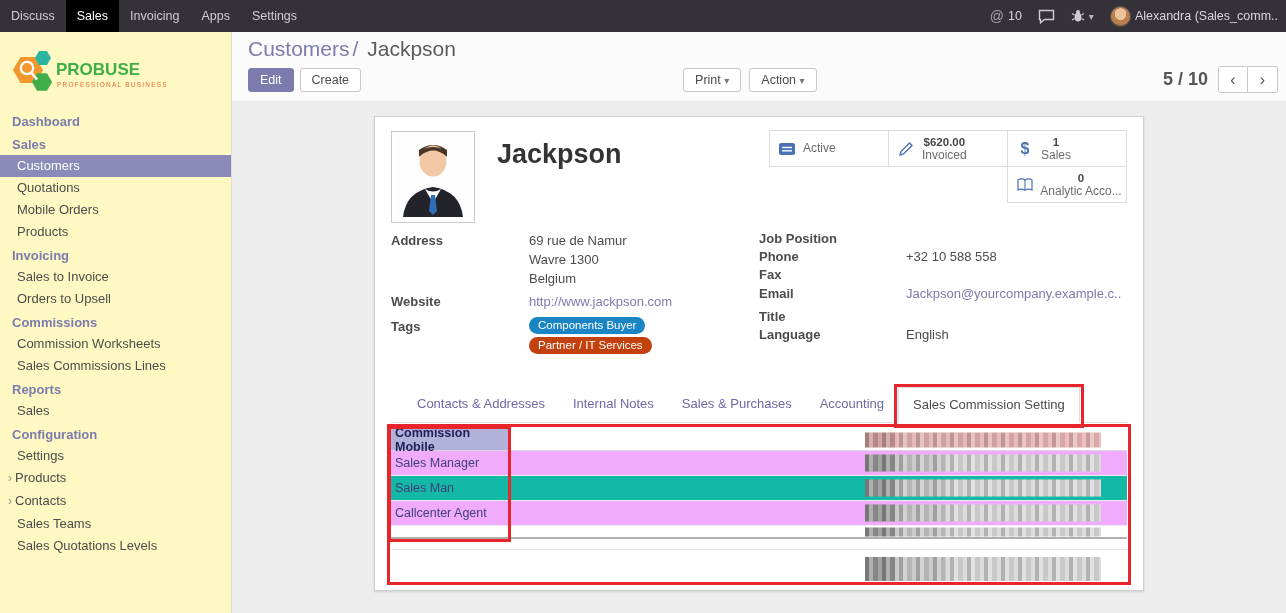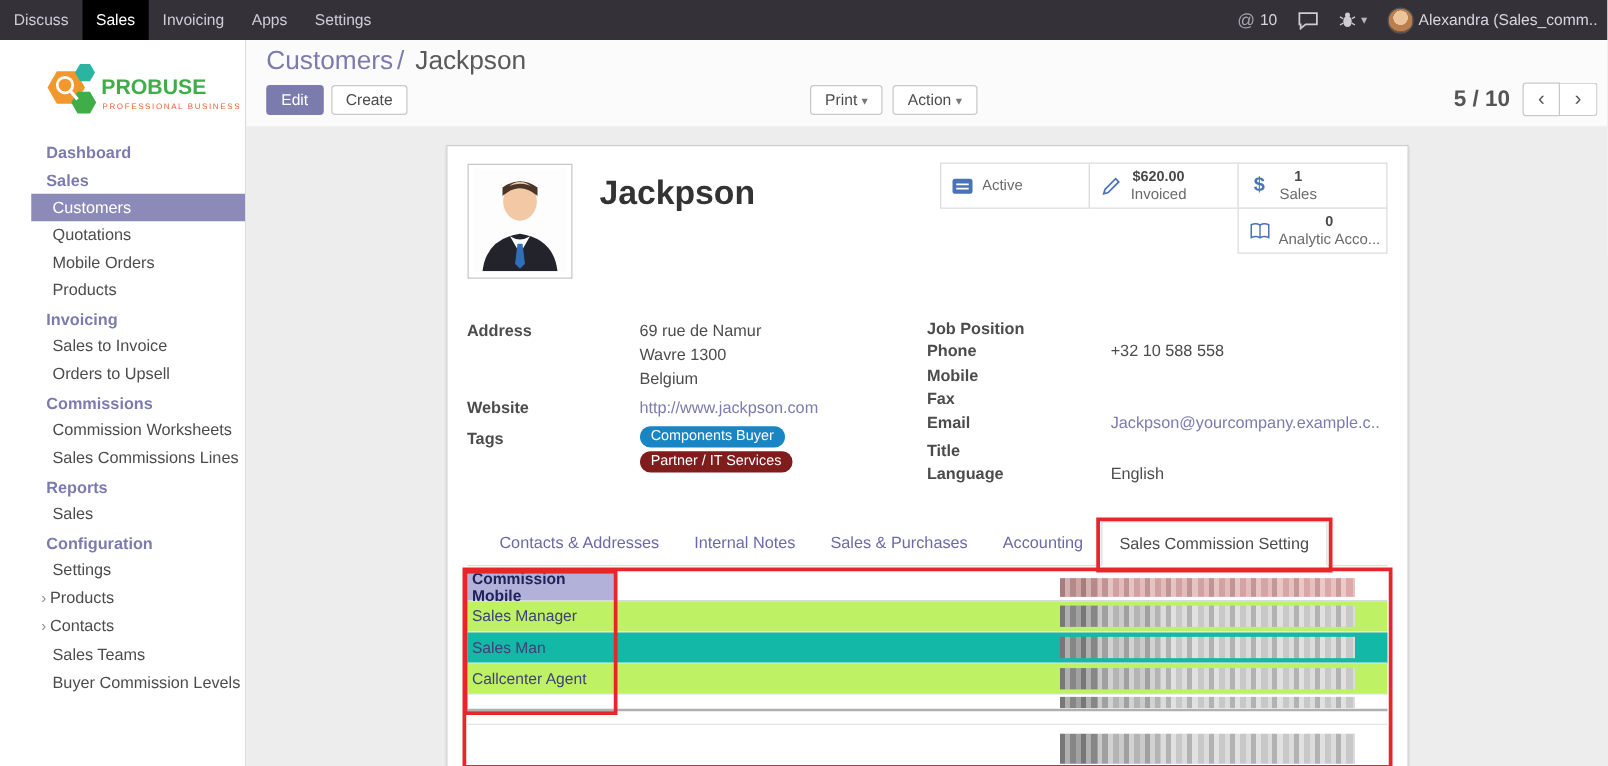--- a/index.html
+++ b/index.html
@@ -15,21 +15,21 @@
   .topbar-right { margin-left:auto; display:flex; align-items:center; gap:16px; padding-right:8px; color:#d8d5de; }
   .tb-item { display:flex; align-items:center; gap:4px; cursor:pointer; font-size:12.5px; }
   .tb-item .at { color:#a7a3b0; font-size:14px; }
   .tb-avatar { width:21px; height:21px; border-radius:50%; background:radial-gradient(circle at 50% 38%, #ecc49c 0 38%, #b97f4e 39% 70%, #8a5a33 71%); border:1px solid #555; display:inline-block; }
   .caret-dn { font-size:10px; color:#b9b6c2; }
 
   
   .layout { display:flex; height:581px; }
 
   
-  .sidebar { width:197px; background:#ffffff; border-right:1px solid #dcdcdc; flex-shrink:0; overflow:hidden;padding-left:25px; }
+  .sidebar { width:232px; background:#fef9c3; border-right:1px solid #dcdcdc; flex-shrink:0; overflow:hidden; }
   .logo { padding:12px 6px 8px 12px; }
   .snav-heading { color:#7c7bad; font-weight:bold; padding:5px 0 3px 12px; font-size:13px; cursor:pointer; }
   .snav-item { padding:3px 0 4px 17px; color:#4c4c4c; cursor:pointer; font-size:13px; line-height:15px; }
   .snav-item.active { background:#8b8ab8; color:#fff; }
   .snav-item .caret { color:#8f8f8f; font-size:12px; margin-right:3px; margin-left:-9px; }
 
   
   .main { flex:1; display:flex; flex-direction:column; background:#fbfbfb; min-width:0; }
   .control-panel { padding:6px 8px 8px 16px; }
   .breadcrumb { font-size:21px; line-height:22px; margin-bottom:6px; }
@@ -57,51 +57,51 @@
   .record-title { margin:8px 0 0 22px; font-size:27px; font-weight:bold; color:#333; }
   .stat-buttons { position:absolute; top:0; right:0; width:359px; display:flex; flex-wrap:wrap; justify-content:flex-end; }
   .stat-btn { width:120px; height:37px; border:1px solid #dcdcdc; margin-left:-1px; margin-top:-1px; background:#fff; display:flex; align-items:center; padding:2px 5px; cursor:pointer; text-align:left; }
   .stat-icon { width:24px; flex-shrink:0; display:flex; justify-content:center; color:#4a72b5; font-weight:bold; font-size:16px; }
   .stat-text { display:flex; flex-direction:column; justify-content:center; line-height:13px; padding-left:4px; min-width:0;align-items:center; }
   .stat-value { font-weight:bold; font-size:11.5px; color:#474747; }
   .stat-value:empty { display:none; }
   .stat-label { font-size:12px; color:#6b6b6b; white-space:nowrap; overflow:hidden; }
 
   
-  .fields { display:flex; margin-top:24px; }
+  .fields { display:flex; }
   .fields-col { width:50%; }
   .frow { display:flex; line-height:19px; margin-bottom:2px; }
   .fields-col.right .frow { line-height:15px; margin-bottom:3px; }
   .flabel { width:138px; font-weight:bold; color:#4c4c4c; flex-shrink:0; }
   .fields-col.right .flabel { width:147px; }
   .fvalue { color:#4c4c4c; }
   .link { color:#7c7bad; cursor:pointer; text-decoration:none; }
   .tagwrap { display:flex; flex-direction:column; align-items:flex-start; }
   .tagpill { display:inline-block; color:#fff; font-size:11.5px; line-height:15px; padding:1px 9px; border-radius:9px; margin-bottom:3px; }
   .tag-blue { background:#1a85c4; }
-  .tag-magenta { background:#7f1d1d; }
+  .tag-magenta { background:#c2410c; }
 
   
   .tabs { display:flex; margin-top:28px; border-bottom:1px solid #ddd; padding-left:12px; }
   .tab { padding:9px 14px 10px; color:#6b6aa8; cursor:pointer; font-size:13px; white-space:nowrap; }
   .tab.active { color:#4c4c4c; background:#fff; border:1px solid #ddd; border-bottom:1px solid #fff; margin-bottom:-1px; position:relative; }
 
   
   .annot { position:absolute; border:3px solid #e8252a; pointer-events:none; z-index:6; }
   .annot-tab { top:-4px; left:-5px; right:-5px; bottom:-6px; }
   .annot-colbox { left:-3px; top:-3px; width:123px; height:116px; }
   .annot-tablebox { left:-4px; right:-4px; top:-5px; bottom:-1px; }
 
   
   .table-zone { position:relative; margin-top:6px; }
   .trow { display:flex; align-items:center; position:relative; height:25px; border-bottom:1px solid #ededf5; }
   .trow.header { height:22px; border-bottom:1px solid #d8d8e2; }
   .th-level { width:118px; height:100%; background:#b1b1da; font-weight:bold; color:#22225a; padding-left:4px; font-size:12.5px; display:flex; align-items:center; cursor:pointer; }
   .td-level { width:118px; padding-left:4px; color:#40407a; font-size:12.5px; }
-  .trow.lav { background:#bef264; }
+  .trow.lav { background:#f0abfc; }
   .trow.wht { background:#14b8a6; }
   .trow.tempty { height:13px; background:#fff; border-bottom:2px solid #b0b0b0; }
   .redact { position:absolute; right:26px; top:50%; transform:translateY(-50%); width:236px; height:17px; }
   .redact-gray { background:
       repeating-linear-gradient(90deg, rgba(0,0,0,.16) 0 4px, rgba(255,255,255,.30) 4px 8px, rgba(0,0,0,.06) 8px 13px, rgba(255,255,255,.18) 13px 17px),
       linear-gradient(90deg,#8e8e8e 0 30px,#bfbfbf 30px 80px,#d4d4d4 80px 100%); }
   .redact-red { height:15px; background:
       repeating-linear-gradient(90deg, rgba(0,0,0,.13) 0 4px, rgba(255,255,255,.30) 4px 8px, rgba(0,0,0,.05) 8px 13px, rgba(255,255,255,.20) 13px 17px),
       linear-gradient(90deg,#c08f8f 0 30px,#dcaaaa 30px 120px,#e7b2b2 100%); }
   .trow.tempty .redact { height:9px; }
@@ -179,21 +179,21 @@
       <div class="snav-item">Sales Commissions Lines</div>
 
       <div class="snav-heading">Reports</div>
       <div class="snav-item">Sales</div>
 
       <div class="snav-heading">Configuration</div>
       <div class="snav-item">Settings</div>
       <div class="snav-item"><span class="caret">›</span><span>Products</span></div>
       <div class="snav-item"><span class="caret">›</span><span>Contacts</span></div>
       <div class="snav-item">Sales Teams</div>
-      <div class="snav-item">Buyer Commission Levels</div>
+      <div class="snav-item">Sales Quotations Levels</div>
     </nav>
   </aside>
 
   <main class="main">
     <div class="control-panel">
       <div class="breadcrumb">
         <span class="bc-parent">Customers</span><span class="bc-sep">/</span>
         <span class="bc-current">Jackpson</span>
       </div>
       <div class="cp-buttons">
@@ -304,24 +304,20 @@
 
           <div class="fields-col right">
             <div class="frow">
               <span class="flabel">Job Position</span>
               <span class="fvalue"></span>
             </div>
             <div class="frow">
               <span class="flabel">Phone</span>
               <span class="fvalue">+32 10 588 558</span>
             </div>
-            <div class="frow" style="margin-top:5px;">
-              <span class="flabel">Mobile</span>
-              <span class="fvalue"></span>
-            </div>
             <div class="frow">
               <span class="flabel">Fax</span>
               <span class="fvalue"></span>
             </div>
             <div class="frow" style="margin-top:4px;">
               <span class="flabel">Email</span>
               <a class="fvalue link">Jackpson@yourcompany.example.c..</a>
             </div>
             <div class="frow" style="margin-top:8px;">
               <span class="flabel">Title</span>

